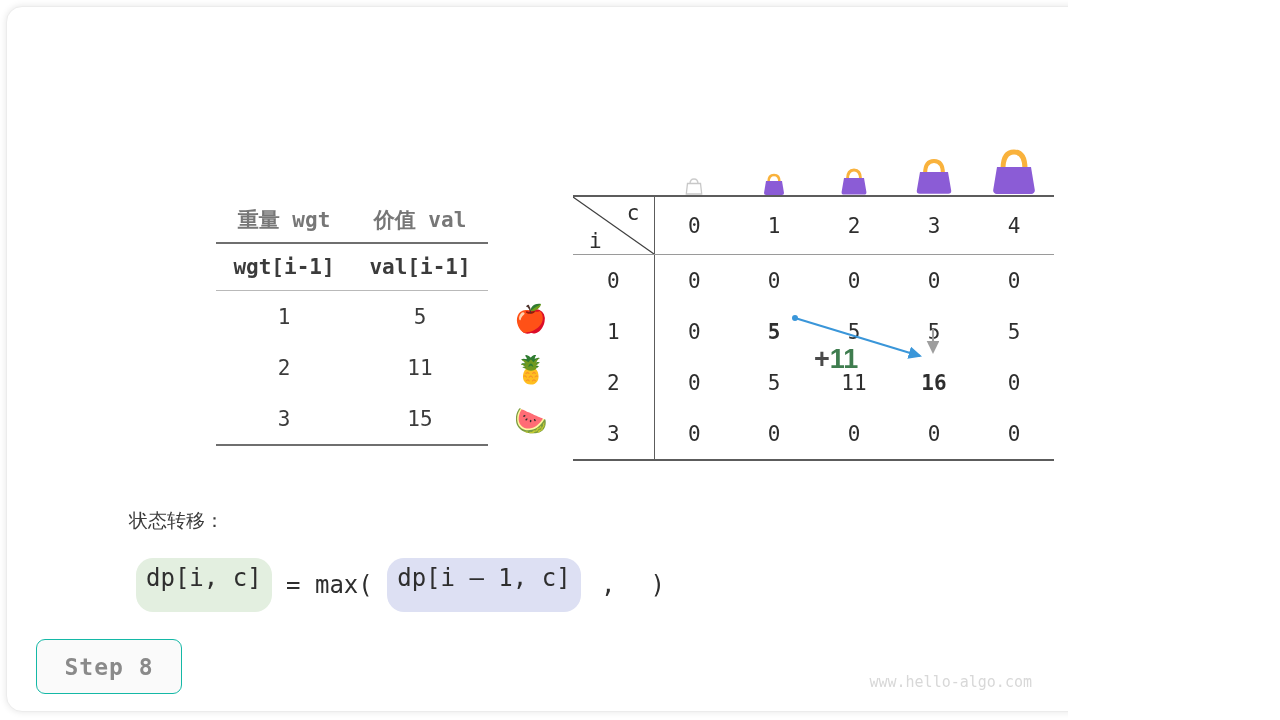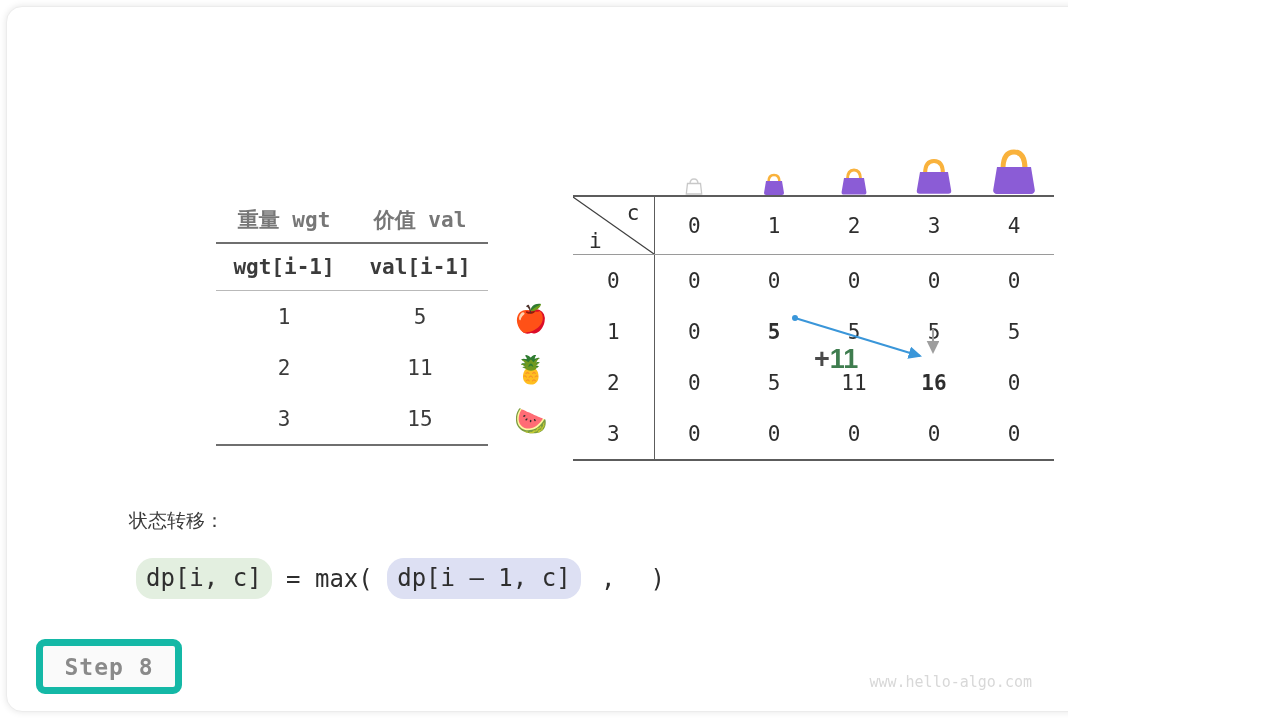--- a/index.html
+++ b/index.html
@@ -203,38 +203,38 @@
     top: 558px;
     display: flex;
     align-items: center;
     font-family: "DejaVu Sans Mono", monospace;
     font-size: 24px;
     color: #2e2e2e;
     white-space: pre;
   }
   .fbox {
     border-radius: 17px;
-    padding: 6px 10px 7px 10px;
+    padding: 6px 10px 20px 10px;
     display: inline-block;
   }
   #fbox-a { background: #e3efe0; }
   #fbox-b { background: #dde0f3; }
   #fbox-c { background: #d6eaf8; font-weight: bold; }
   .fsep { padding: 0 6px; }
   .tok-wgt { color: #3a9396; }
   .tok-val { color: #4a9d5f; }
 
   
   #step-badge {
     position: absolute;
     left: 36px;
     top: 639px;
     width: 146px;
     height: 55px;
-    border: 7px solid #14b8a6;
+    border: 1px solid #14b8a6;
     border-radius: 9px;
     background: #fafafa;
     box-sizing: border-box;
     display: flex;
     align-items: center;
     justify-content: center;
     font-family: "DejaVu Sans Mono", monospace;
     font-size: 23px;
     font-weight: bold;
     color: #8a8a8a;

